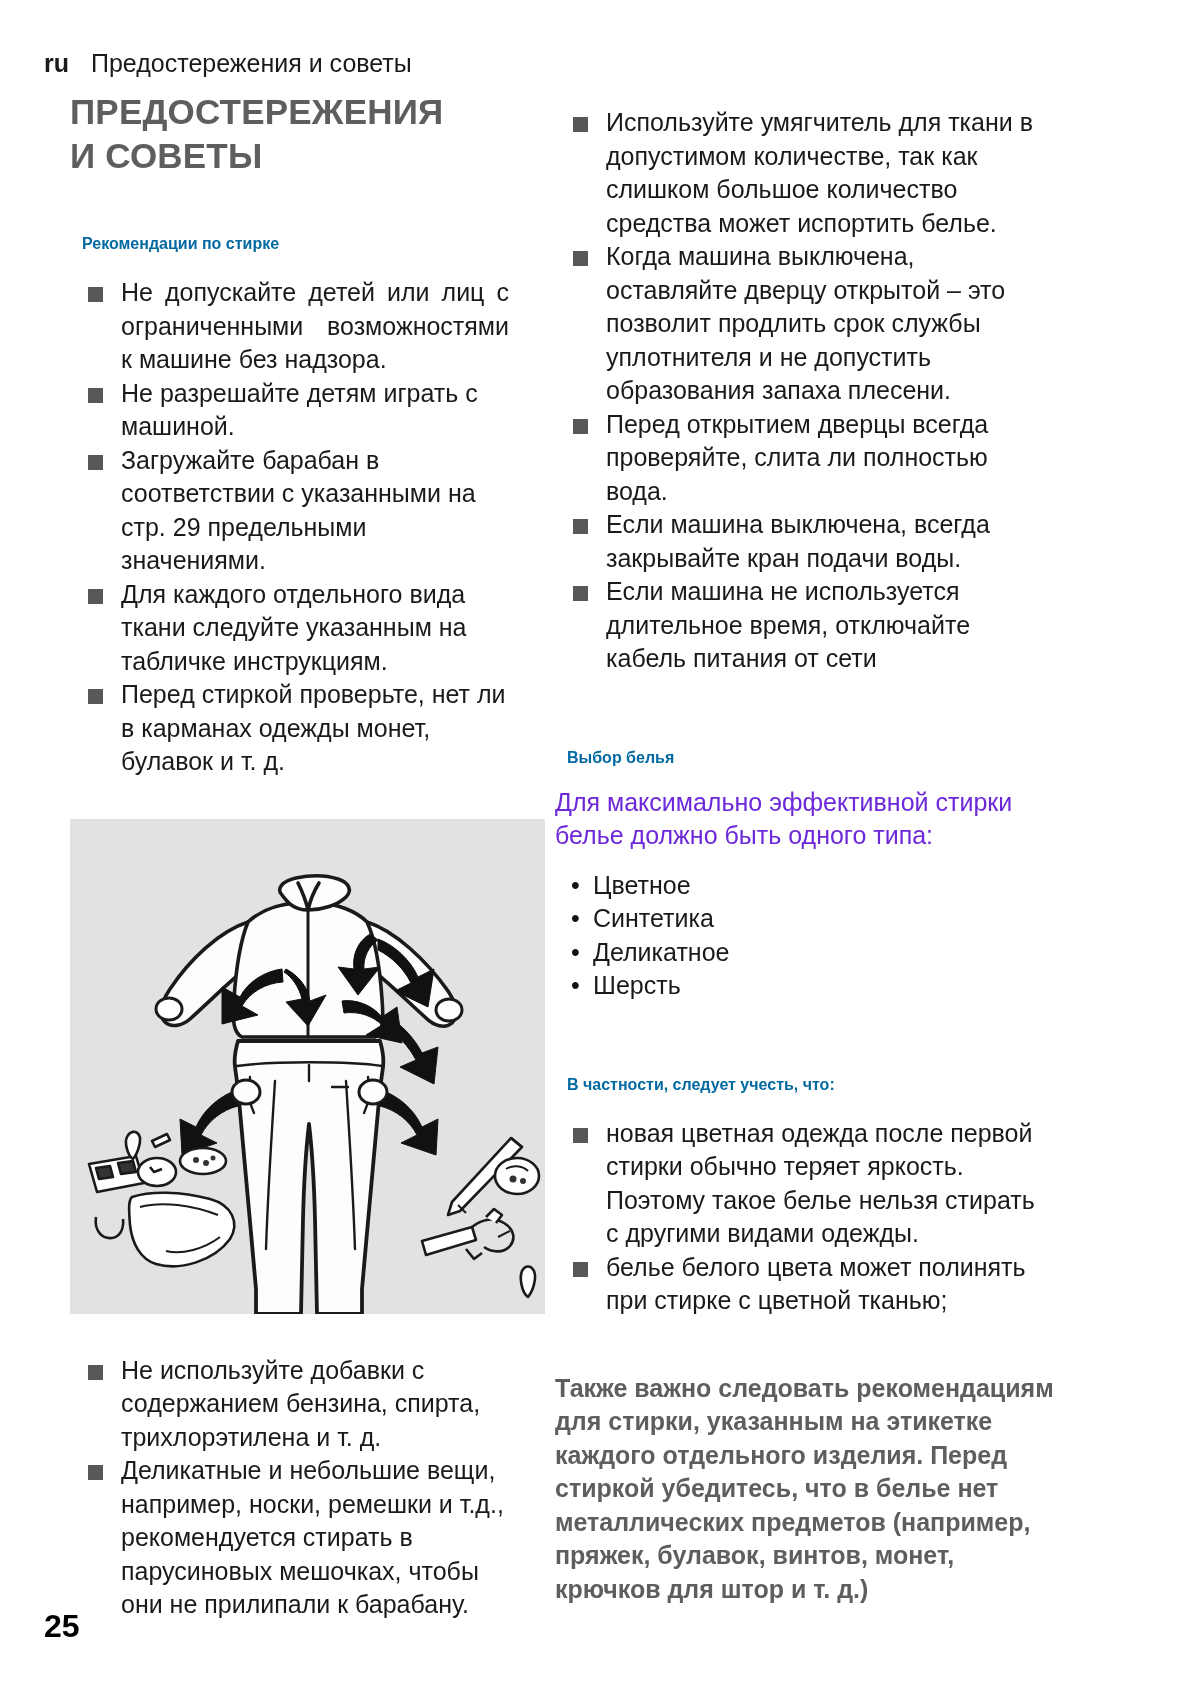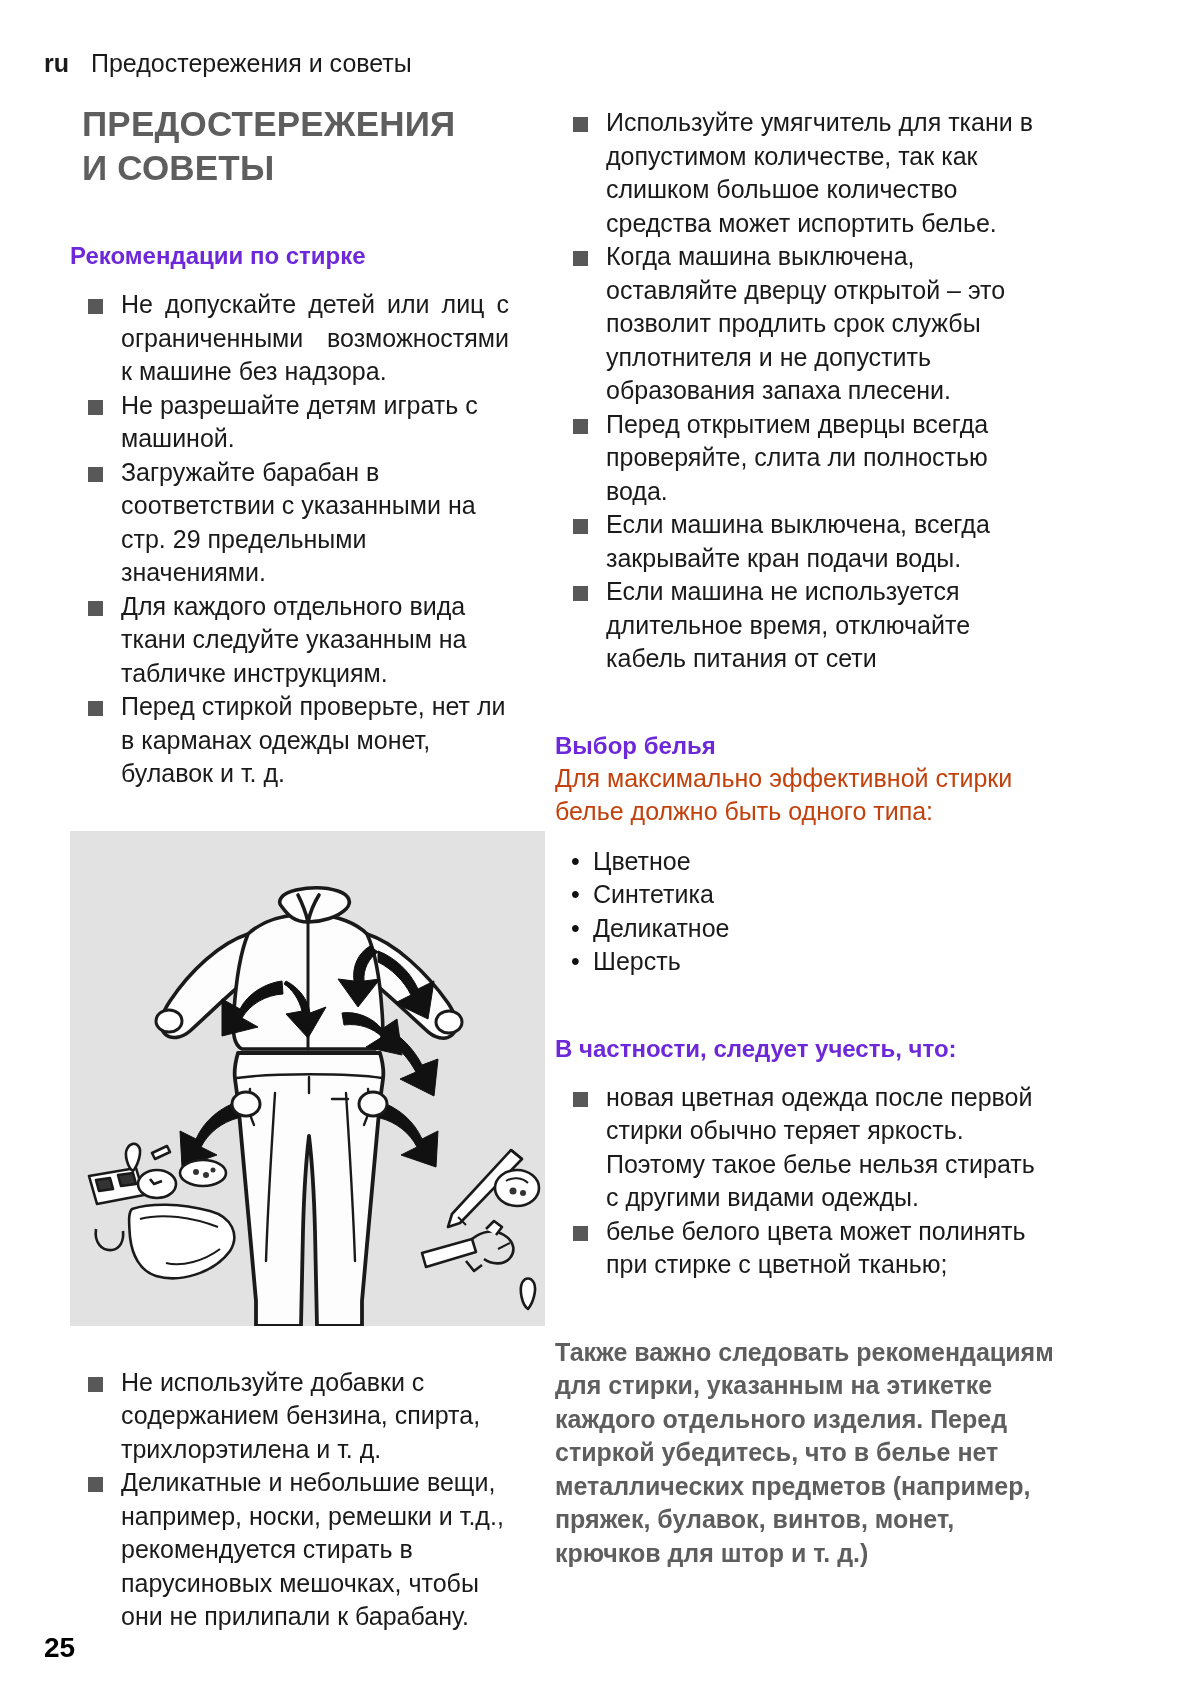--- a/index.html
+++ b/index.html
@@ -49,41 +49,41 @@
   }
   .col {
     position: absolute;
     top: 0;
   }
   .col-left  { left: 70px;  width: 455px; }
   .col-right { left: 555px; width: 505px; }
 
   
   h1.doc-title {
-    margin: 12px;
+    margin: 0;
     padding: 0;
     font-size: 35px;
     line-height: 44px;
     font-weight: bold;
     color: #5e5e5e;
     letter-spacing: 0.2px;
   }
   .sub-head {
-    font-size: 24px;
+    font-size: 16px;
     line-height: 32px;
     font-weight: bold;
+    color: #0369a1;
+    margin: 12px;
+  }
+
+  
+  .para {
+    font-size: 25px;
+    line-height: 33.5px;
     color: #6d28d9;
-    margin: 0;
-  }
-
-  
-  .para {
-    font-size: 25px;
-    line-height: 33.5px;
-    color: #c2410c;
     margin: 0;
   }
   .para.bold-grey {
     font-weight: bold;
     color: #5e5e5e;
   }
 
   
   ul.sq-list, ul.dot-list {
     list-style: none;
@@ -142,24 +142,23 @@
     margin: 0;
     overflow: hidden;
   }
   .figure svg { display: block; }
 
   
   .folio {
     position: absolute;
     left: 44px;
     top: 1608px;
-    font-size: 28px;
+    font-size: 32px;
     font-weight: bold;
     color: #000;
-    margin-top: 24px;
   }
 </style>
 </head>
 <body>
 
 <div class="page">
 
   <div class="running-head">
     <span class="lang">ru</span><span class="chapter">Предостережения и советы</span>
   </div>

